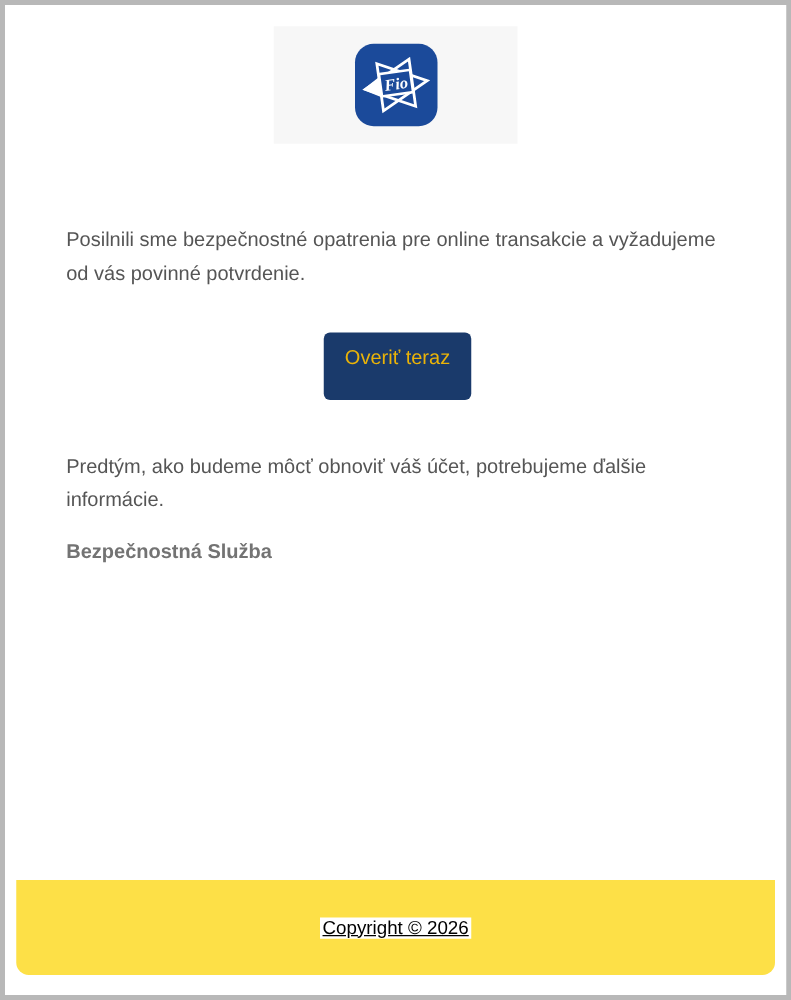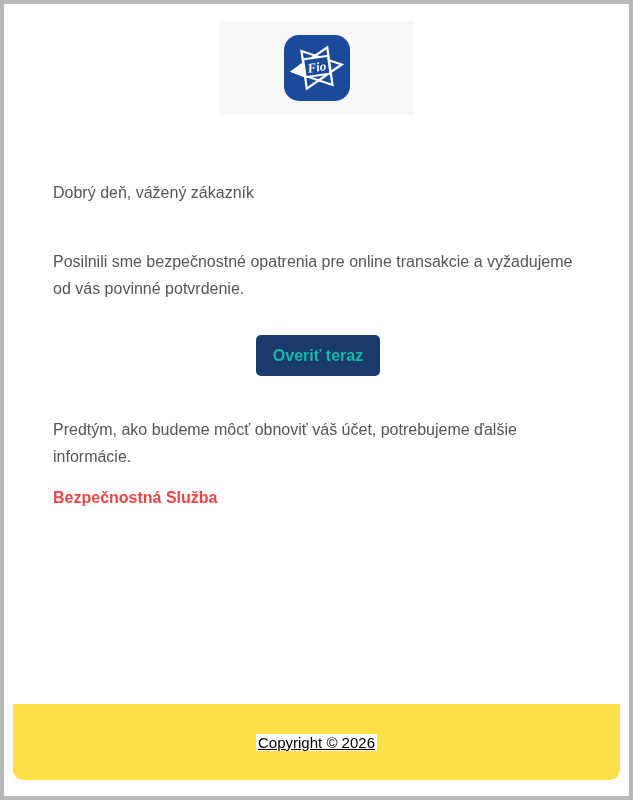--- a/index.html
+++ b/index.html
@@ -40,39 +40,39 @@
   }
   .greeting { margin: 0 0 42px 0; }
   .para-1 { margin: 0 0 10px 0; }
   .button-row {
     margin-top: 33px;
     text-align: center;
   }
   .verify-button {
     display: inline-block;
     background: #1a3a6b;
-    color: #14b8a6;
+    color: #eab308;
     font-size: 16px;
-    font-weight: bold;
+    font-weight: normal;
     line-height: 41px;
-    height: 41px;
+    height: 54px;
     padding: 0 17px;
     border: none;
     border-radius: 5px;
     text-decoration: none;
     cursor: pointer;
     font-family: "Liberation Sans", "DejaVu Sans", sans-serif;
   }
   .para-3 { margin-top: 40px; }
   .signature {
     margin-top: 14px;
     font-size: 16px;
     line-height: 27px;
     font-weight: bold;
-    color: #ef4444;
+    color: #737373;
   }
   .footer {
     margin: auto 9px 16px 9px;
     height: 76px;
     background: #fde047;
     border-radius: 0 0 10px 10px;
     display: flex;
     align-items: center;
     justify-content: center;
     flex: 0 0 auto;
@@ -102,21 +102,20 @@
           </g>
           <polygon points="7,34 21,26 21,42" fill="#ffffff"></polygon>
           <rect x="21.5" y="23.5" width="25" height="18" fill="#1b4a9a" stroke="#ffffff" stroke-width="2"></rect>
           <text x="34" y="37.5" text-anchor="middle" font-size="13" font-style="italic" font-weight="bold" font-family="Liberation Serif, DejaVu Serif, serif" fill="#ffffff">Fio</text>
         </g>
       </svg>
     </span>
   </div>
 
   <div class="content">
-    <p class="para greeting">Dobrý deň, vážený zákazník</p>
 
     <p class="para para-1">Posilnili sme bezpečnostné opatrenia pre online transakcie a vyžadujeme
 od vás povinné potvrdenie.</p>
 
 
     <div class="button-row">
       <a href="#" class="verify-button">Overiť teraz</a>
     </div>
 
     <p class="para para-3">Predtým, ako budeme môcť obnoviť váš účet, potrebujeme ďalšie

